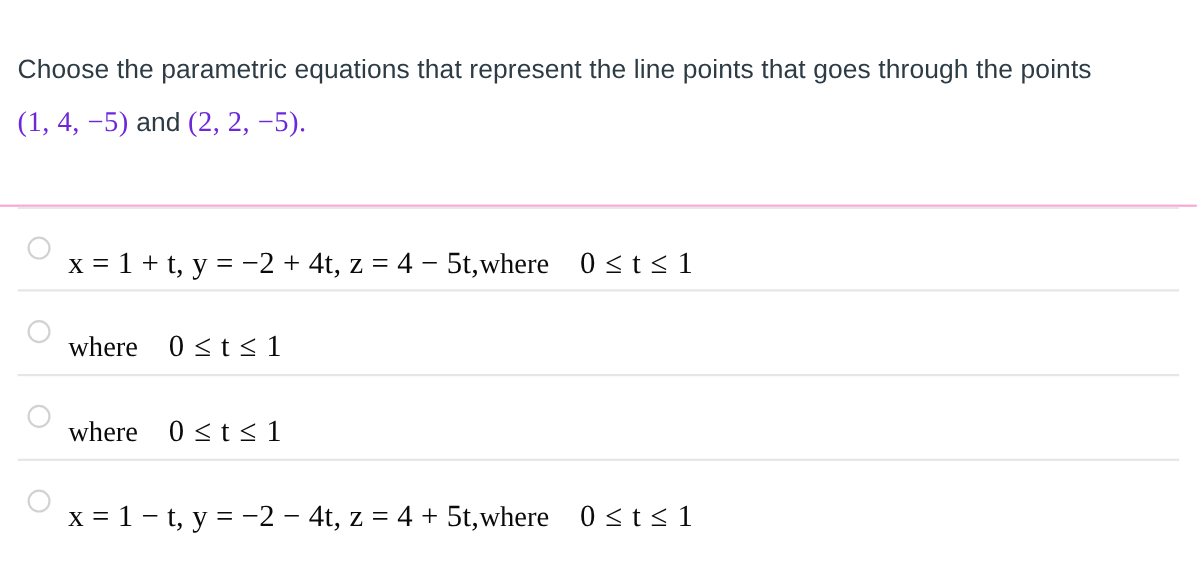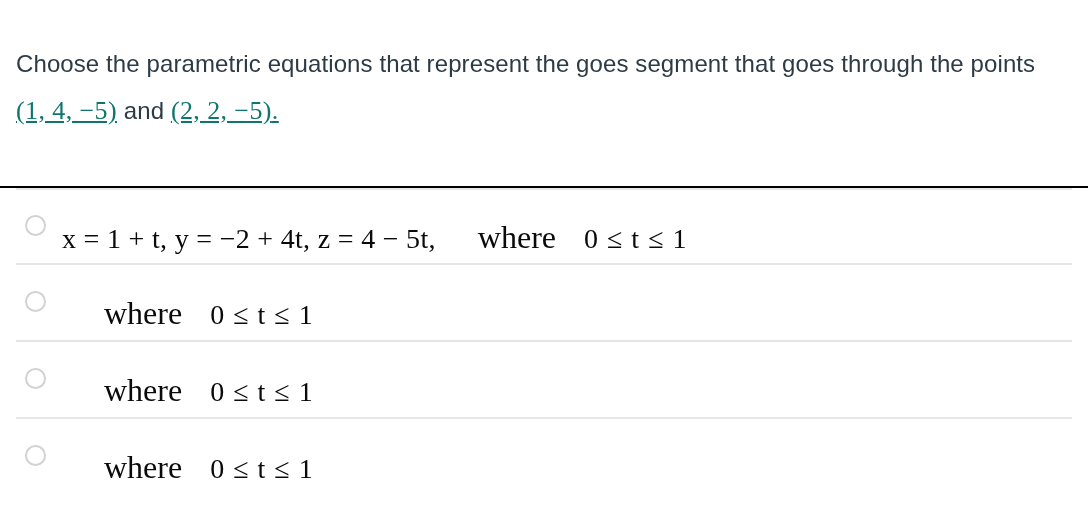--- a/index.html
+++ b/index.html
@@ -28,43 +28,42 @@
     top: 40px;
     width: 1060px;
     color: #2d3b45;
     font-size: 24px;
     line-height: 47px;
     font-family: "Liberation Sans", sans-serif;
     letter-spacing: 0.1px;
   }
   .prompt .mathtext {
     font-family: "Liberation Serif", serif;
-    color: #0f766e;
+    color: #6d28d9;
     font-size: 26px;
     letter-spacing: 0.4px;
     white-space: nowrap;
-    text-decoration: underline;
   }
 
   
   .answers {
     position: absolute;
     left: 0;
     top: 186px;
     width: 1088px;
   }
   .answer-row {
     position: relative;
     height: 77px;
     box-sizing: border-box;
     border-top: 2px solid #e8e8e8;
     display: flex;
     align-items: center;
   }
-  .answer-row:first-child { border-top: 2px solid #000000; }
+  .answer-row:first-child { border-top: 2px solid #f9a8d4; }
 
   
   .answer-row { border-top: none; }
   .answer-row::before {
     content: "";
     position: absolute;
     left: 16px;
     right: 16px;
     top: 0;
     height: 2px;
@@ -90,37 +89,36 @@
     white-space: nowrap;
     display: flex;
     align-items: baseline;
   }
   .eqns {
     letter-spacing: 0.3px;
   }
   .where-word {
     font-family: "Liberation Serif", serif;
     font-style: normal;
-    margin-left: 42px;
-    font-size: 32px;
+    font-size: 26px;
   }
   .cond {
     margin-left: 28px;
     letter-spacing: 1px;
     font-size: 28px;
     margin-top: 28px;
   }
 </style>
 </head>
 <body>
 
 <div class="page">
 
   <div class="prompt">
-    <span>Choose the parametric equations that represent the goes segment that goes</span>
+    <span>Choose the parametric equations that represent the line points that goes</span>
     <span>through the points </span><span class="mathtext">(1, 4, −5)</span><span> and </span><span class="mathtext">(2, 2, −5)</span><span class="mathtext">.</span>
   </div>
 
   <div class="answers">
 
     <div class="answer-row">
       <span class="radio"></span>
       <span class="answer-math">
         <span class="eqns">x = 1 + t,  y = −2 + 4t,  z = 4 − 5t,</span>
         <span class="where-word">where</span>
@@ -140,19 +138,20 @@
       <span class="radio"></span>
       <span class="answer-math">
         <span class="where-word">where</span>
         <span class="cond">0 ≤ t ≤ 1</span>
       </span>
     </div>
 
     <div class="answer-row">
       <span class="radio"></span>
       <span class="answer-math">
+        <span class="eqns">x = 1 − t,  y = −2 − 4t,  z = 4 + 5t,</span>
         <span class="where-word">where</span>
         <span class="cond">0 ≤ t ≤ 1</span>
       </span>
     </div>
 
   </div>
 </div>
 
 </body></html>

